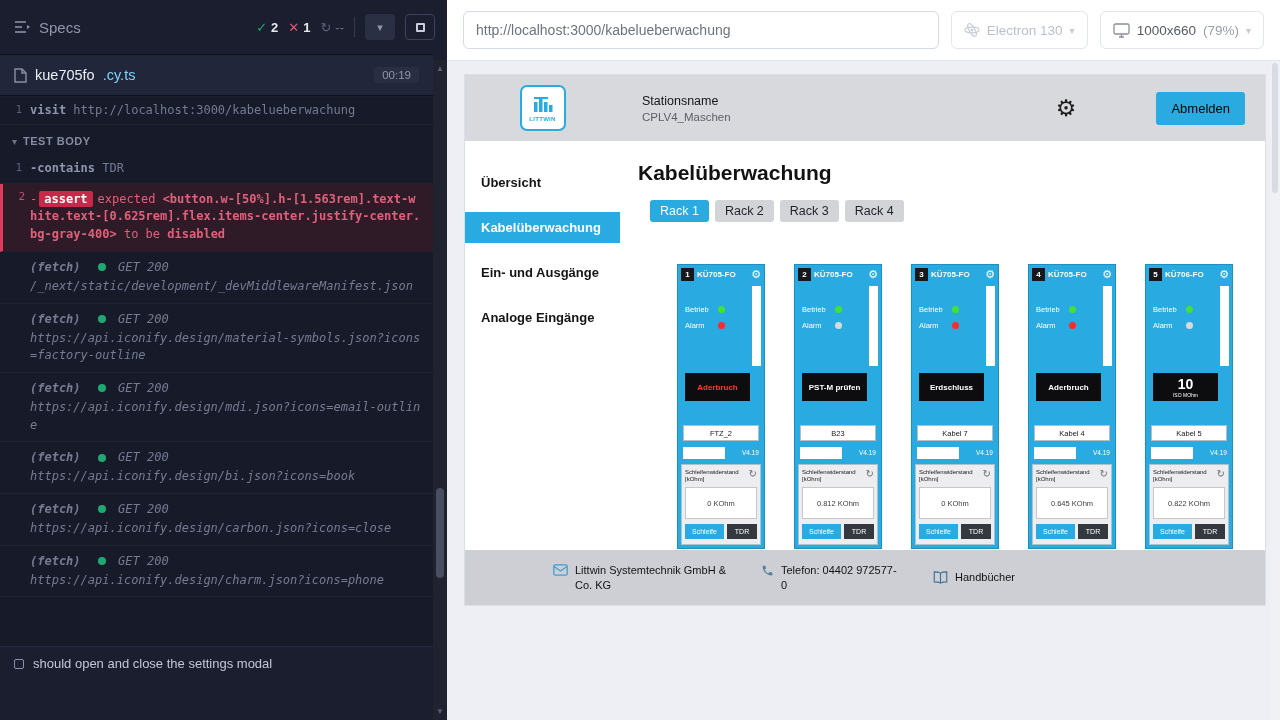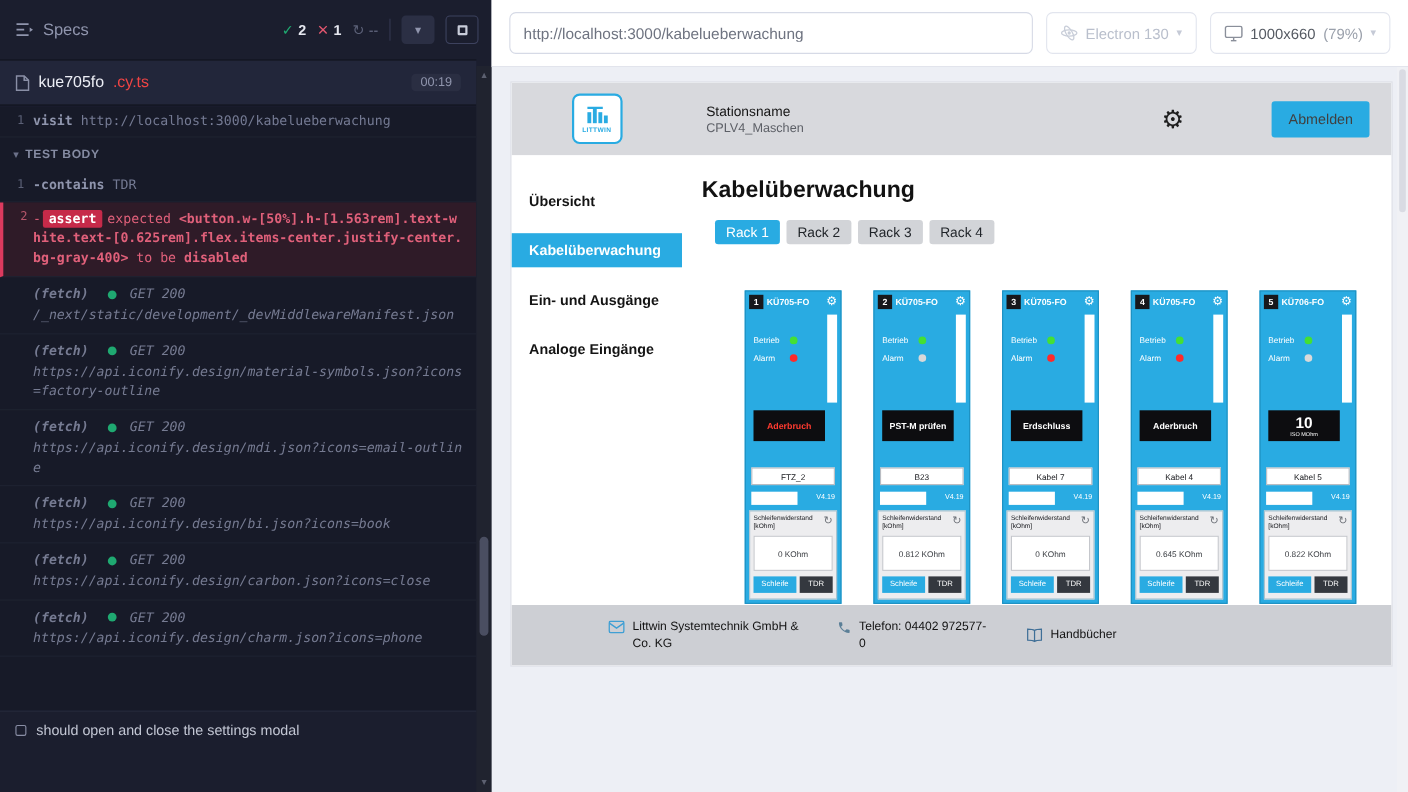--- a/index.html
+++ b/index.html
@@ -19,21 +19,21 @@
   .stat .num-dim { color:#6b7089; }
   .v-divider { width:1px; height:20px; background:#343850; }
   .hdr-btn { width:30px; height:26px; border-radius:4px; display:flex; align-items:center; justify-content:center; color:#9095ad; font-size:11px; cursor:pointer; }
   .hdr-btn.chev { background:#2b2f44; }
   .hdr-btn.stop { border:1px solid #3d425e; }
   .stop-square { width:9px; height:9px; border:2px solid #c9cdda; border-radius:1px; }
 
   .spec-row { height:42px; background:#22263a; border-top:1px solid #0f1119; border-bottom:1px solid #0f1119;
               display:flex; align-items:center; padding:0 14px; gap:8px; width:433px; }
   .spec-name { color:#eceef5; font-size:14.5px; font-weight:500; }
-  .spec-ext { color:#ef4444; font-size:14.5px; }
+  .spec-ext { color:#7dd3fc; font-size:14.5px; }
   .spec-timer { margin-left:auto; background:#2a2e42; color:#9095ad; font-size:11.5px; padding:2px 8px; border-radius:4px; }
 
   .cmd-log { position:absolute; top:97px; bottom:74px; left:0; width:433px; background:#171a28; overflow:hidden;
              font-family:"DejaVu Sans Mono", monospace; font-size:12px; }
   .log-row { position:relative; padding:5px 10px 5px 30px; line-height:1.45; border-bottom:1px solid #1f2331; }
   .row-num { position:absolute; left:0; top:5px; width:22px; text-align:right; color:#5b6076; font-size:11px; }
   .cmd-name { color:#8f95ad; font-weight:bold; }
   .cmd-arg { color:#747a93; }
   .suite-row { padding:9px 10px 5px 12px; display:flex; align-items:center; gap:6px; border-bottom:none; }
   .suite-caret { color:#6b7089; font-size:10px; font-family:"Liberation Sans",sans-serif; }
@@ -81,21 +81,21 @@
   .app-header { height:66px; background:#d8d9dd; display:flex; align-items:center; }
   .logo-wrap { width:155px; display:flex; justify-content:center; }
   .logo { width:46px; height:46px; background:#fff; border:2px solid #29abe2; border-radius:7px; display:flex; flex-direction:column;
           align-items:center; justify-content:center; gap:2px; }
   .logo-text { color:#29abe2; font-size:6px; font-weight:bold; letter-spacing:.3px; }
   .station { margin-left:22px; }
   .station-label { font-size:12.5px; font-weight:normal; color:#151515; }
   .station-value { font-size:11.5px; color:#5c5f66; margin-top:3px; }
   .header-spacer { flex:1; }
   .gear-icon { font-size:23px; color:#1e1e1e; margin-right:80px; cursor:pointer; line-height:1; }
-  .logout-btn { background:#29abe2; color:#404040; border:none; font-size:13px; font-family:"Liberation Sans",sans-serif;
+  .logout-btn { background:#29abe2; color:#000000; border:none; font-size:13px; font-family:"Liberation Sans",sans-serif;
                 padding:9px 15px; border-radius:3px; margin-right:20px; cursor:pointer; }
 
   .app-body { display:flex; height:409px; }
   .app-nav { width:155px; padding-top:26px; }
   .nav-item { padding:8px 16px; font-size:13px; font-weight:bold; color:#141414; margin-bottom:14px; cursor:pointer; }
   .nav-item.active { background:#29abe2; color:#fff; }
   .app-content { flex:1; padding:20px 0 0 18px; }
   .page-title { font-size:21px; font-weight:bold; color:#121212; }
   .tabs { display:flex; gap:6px; margin-top:15px;padding-left:12px; }
   .tab { padding:4px 10px; font-size:12.5px; background:#d2d4d8; color:#1f2328; border-radius:3px; cursor:pointer; }

